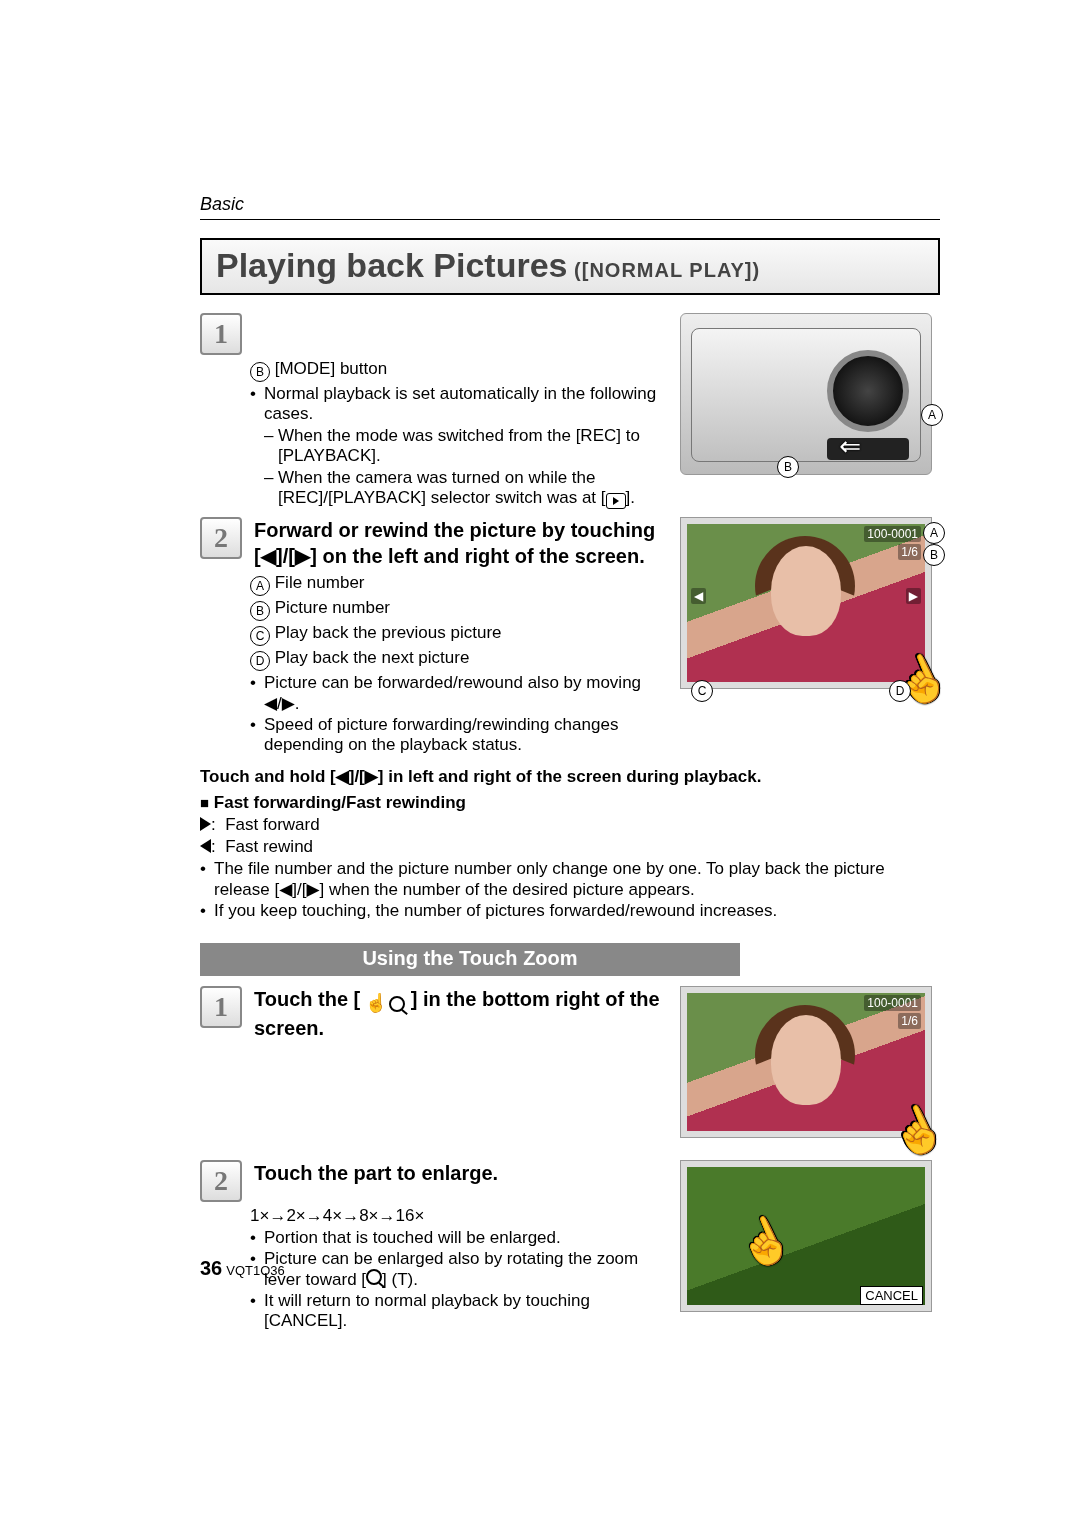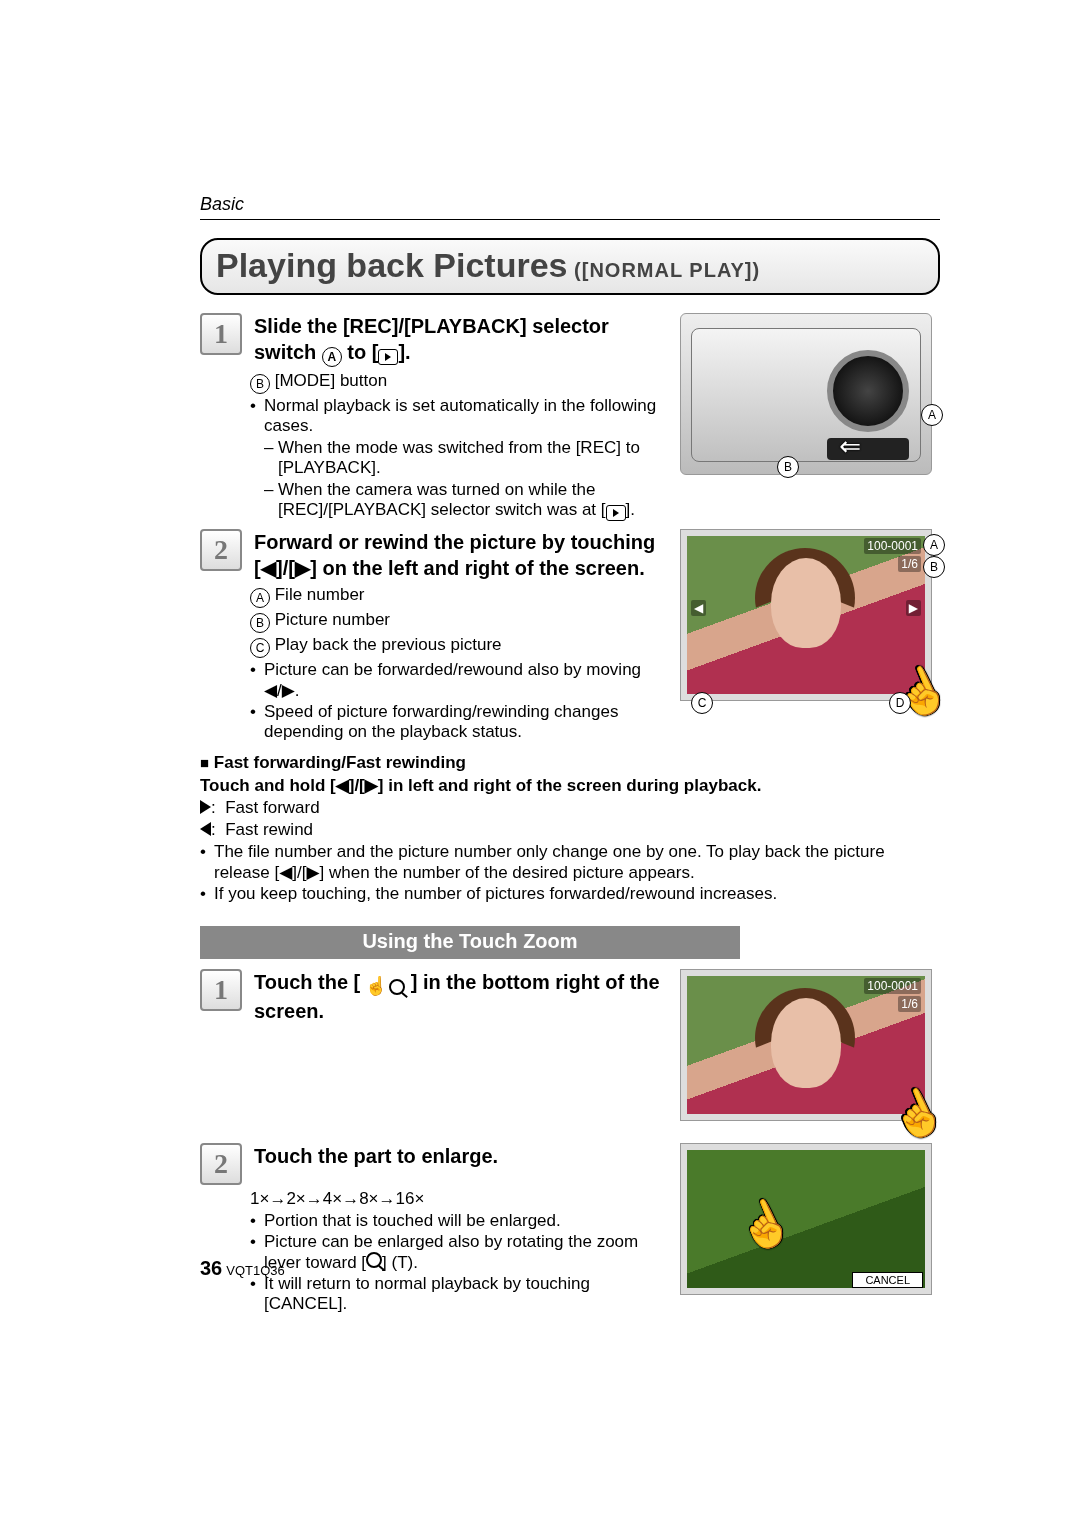--- a/index.html
+++ b/index.html
@@ -39,21 +39,21 @@
     display:inline-flex;
     width: 30px; height: 24px;
     border-radius: 4px;
     background:#000;
     align-items:center;
     justify-content:center;
   }
   .mode-icon svg { fill:#fff; }
   .title-bar {
     border: 2px solid #000;
-    border-radius: 18px;
+    border-radius: 0;
     padding: 6px 14px 8px 14px;
     margin-bottom: 18px;
     background: linear-gradient(#fafafa,#e6e6e6);
   }
   .title-bar .big {
     font-size: 34px;
     font-weight: bold;
     color:#444;
   }
   .title-bar .small {
@@ -172,22 +172,22 @@
     transform: rotate(-25deg);
     color:#fff;
     text-shadow: 0 0 2px #000, 0 0 2px #000, -1px -1px 0 #000, 1px 1px 0 #000;
   }
   .overlay-ico {
     position:absolute; color:#fff; font-size:12px;
     background: rgba(0,0,0,0.35); border-radius:2px; padding:1px 3px;
   }
   .cancel-lbl {
     position:absolute; right:8px; bottom:6px;
-    background:#fff; color:#000; font-size:11px;
-    padding:1px 12px; border:1px solid #000;
+    background:#fff; color:#000; font-size:13px;
+    padding:1px 4px; border:1px solid #000;
   }
   .tri { display:inline-block; width:0; height:0; vertical-align:-1px;}
   .tri.l { border-top:7px solid transparent; border-bottom:7px solid transparent; border-right:11px solid #000;}
   .tri.r { border-top:7px solid transparent; border-bottom:7px solid transparent; border-left:11px solid #000;}
   .footer {
     position:absolute;
     left: 200px;
     bottom: 246px;
     font-size: 16px;
   }
@@ -227,23 +227,20 @@
 
 
   <div class="title-bar">
     <span class="big">Playing back Pictures</span><span class="small"> ([NORMAL PLAY])</span>
   </div>
 
   <div class="col-wrap">
     <div class="leftcol">
       <div class="step-row">
         <div class="step-num">1</div>
-        <div class="step-head">
-          <span>Slide the [REC]/[PLAYBACK] selector switch </span><span class="circ">A</span><span> to [</span><span class="playicon"></span><span>].</span>
-        </div>
       </div>
       <div class="sub">
         <p class="legend"><span class="circ">B</span><span> [MODE] button</span></p>
         <ul class="bullet-list">
           <li>Normal playback is set automatically in the following cases.</li>
         </ul>
         <ul class="dash-list">
           <li>When the mode was switched from the [REC] to [PLAYBACK].</li>
           <li><span>When the camera was turned on while the [REC]/[PLAYBACK] selector switch was at [</span><span class="playicon"></span><span>].</span></li>
         </ul>
@@ -264,20 +261,21 @@
   <div class="col-wrap" style="margin-top:6px;">
     <div class="leftcol">
       <div class="step-row">
         <div class="step-num">2</div>
         <div class="step-head">Forward or rewind the picture by touching [◀]/[▶] on the left and right of the screen.</div>
       </div>
       <div class="sub">
         <p class="legend"><span class="circ">A</span> <span>File number</span></p>
         <p class="legend"><span class="circ">B</span> <span>Picture number</span></p>
         <p class="legend"><span class="circ">C</span> <span>Play back the previous picture</span></p>
+        <p class="legend"><span class="circ">D</span> <span>Play back the next picture</span></p>
         <ul class="bullet-list">
           <li>Picture can be forwarded/rewound also by moving ◀/▶.</li>
           <li>Speed of picture forwarding/rewinding changes depending on the playback status.</li>
         </ul>
       </div>
     </div>
     <div class="rightcol">
       <div class="illus photo-illus">
         <div class="photo-bg"></div>
         <div class="photo-hair"></div>
@@ -289,22 +287,22 @@
         <span class="touch-hand">☝</span>
         <span class="callout" style="right:-14px; top:4px;">A</span>
         <span class="callout" style="right:-14px; top:26px;">B</span>
         <span class="callout" style="left:10px; bottom:-14px;">C</span>
         <span class="callout" style="right:20px; bottom:-14px;">D</span>
       </div>
     </div>
   </div>
 
   <div style="margin-top:10px;">
+    <p style="margin:2px 0;"><b>Touch and hold [◀]/[▶] in left and right of the screen during playback.</b></p>
     <p style="margin:6px 0 2px 0;"><span class="sq">■</span> <b>Fast forwarding/Fast rewinding</b></p>
-    <p style="margin:2px 0;"><b>Touch and hold [◀]/[▶] in left and right of the screen during playback.</b></p>
     <p class="legend"><span class="tri r"></span>:&nbsp;&nbsp;<span>Fast forward</span></p>
     <p class="legend"><span class="tri l"></span>:&nbsp;&nbsp;<span>Fast rewind</span></p>
     <ul class="bullet-list noextra">
       <li>The file number and the picture number only change one by one. To play back the picture release [◀]/[▶] when the number of the desired picture appears.</li>
       <li>If you keep touching, the number of pictures forwarded/rewound increases.</li>
     </ul>
   </div>
 
   <div class="section-bar">Using the Touch Zoom</div>
 

